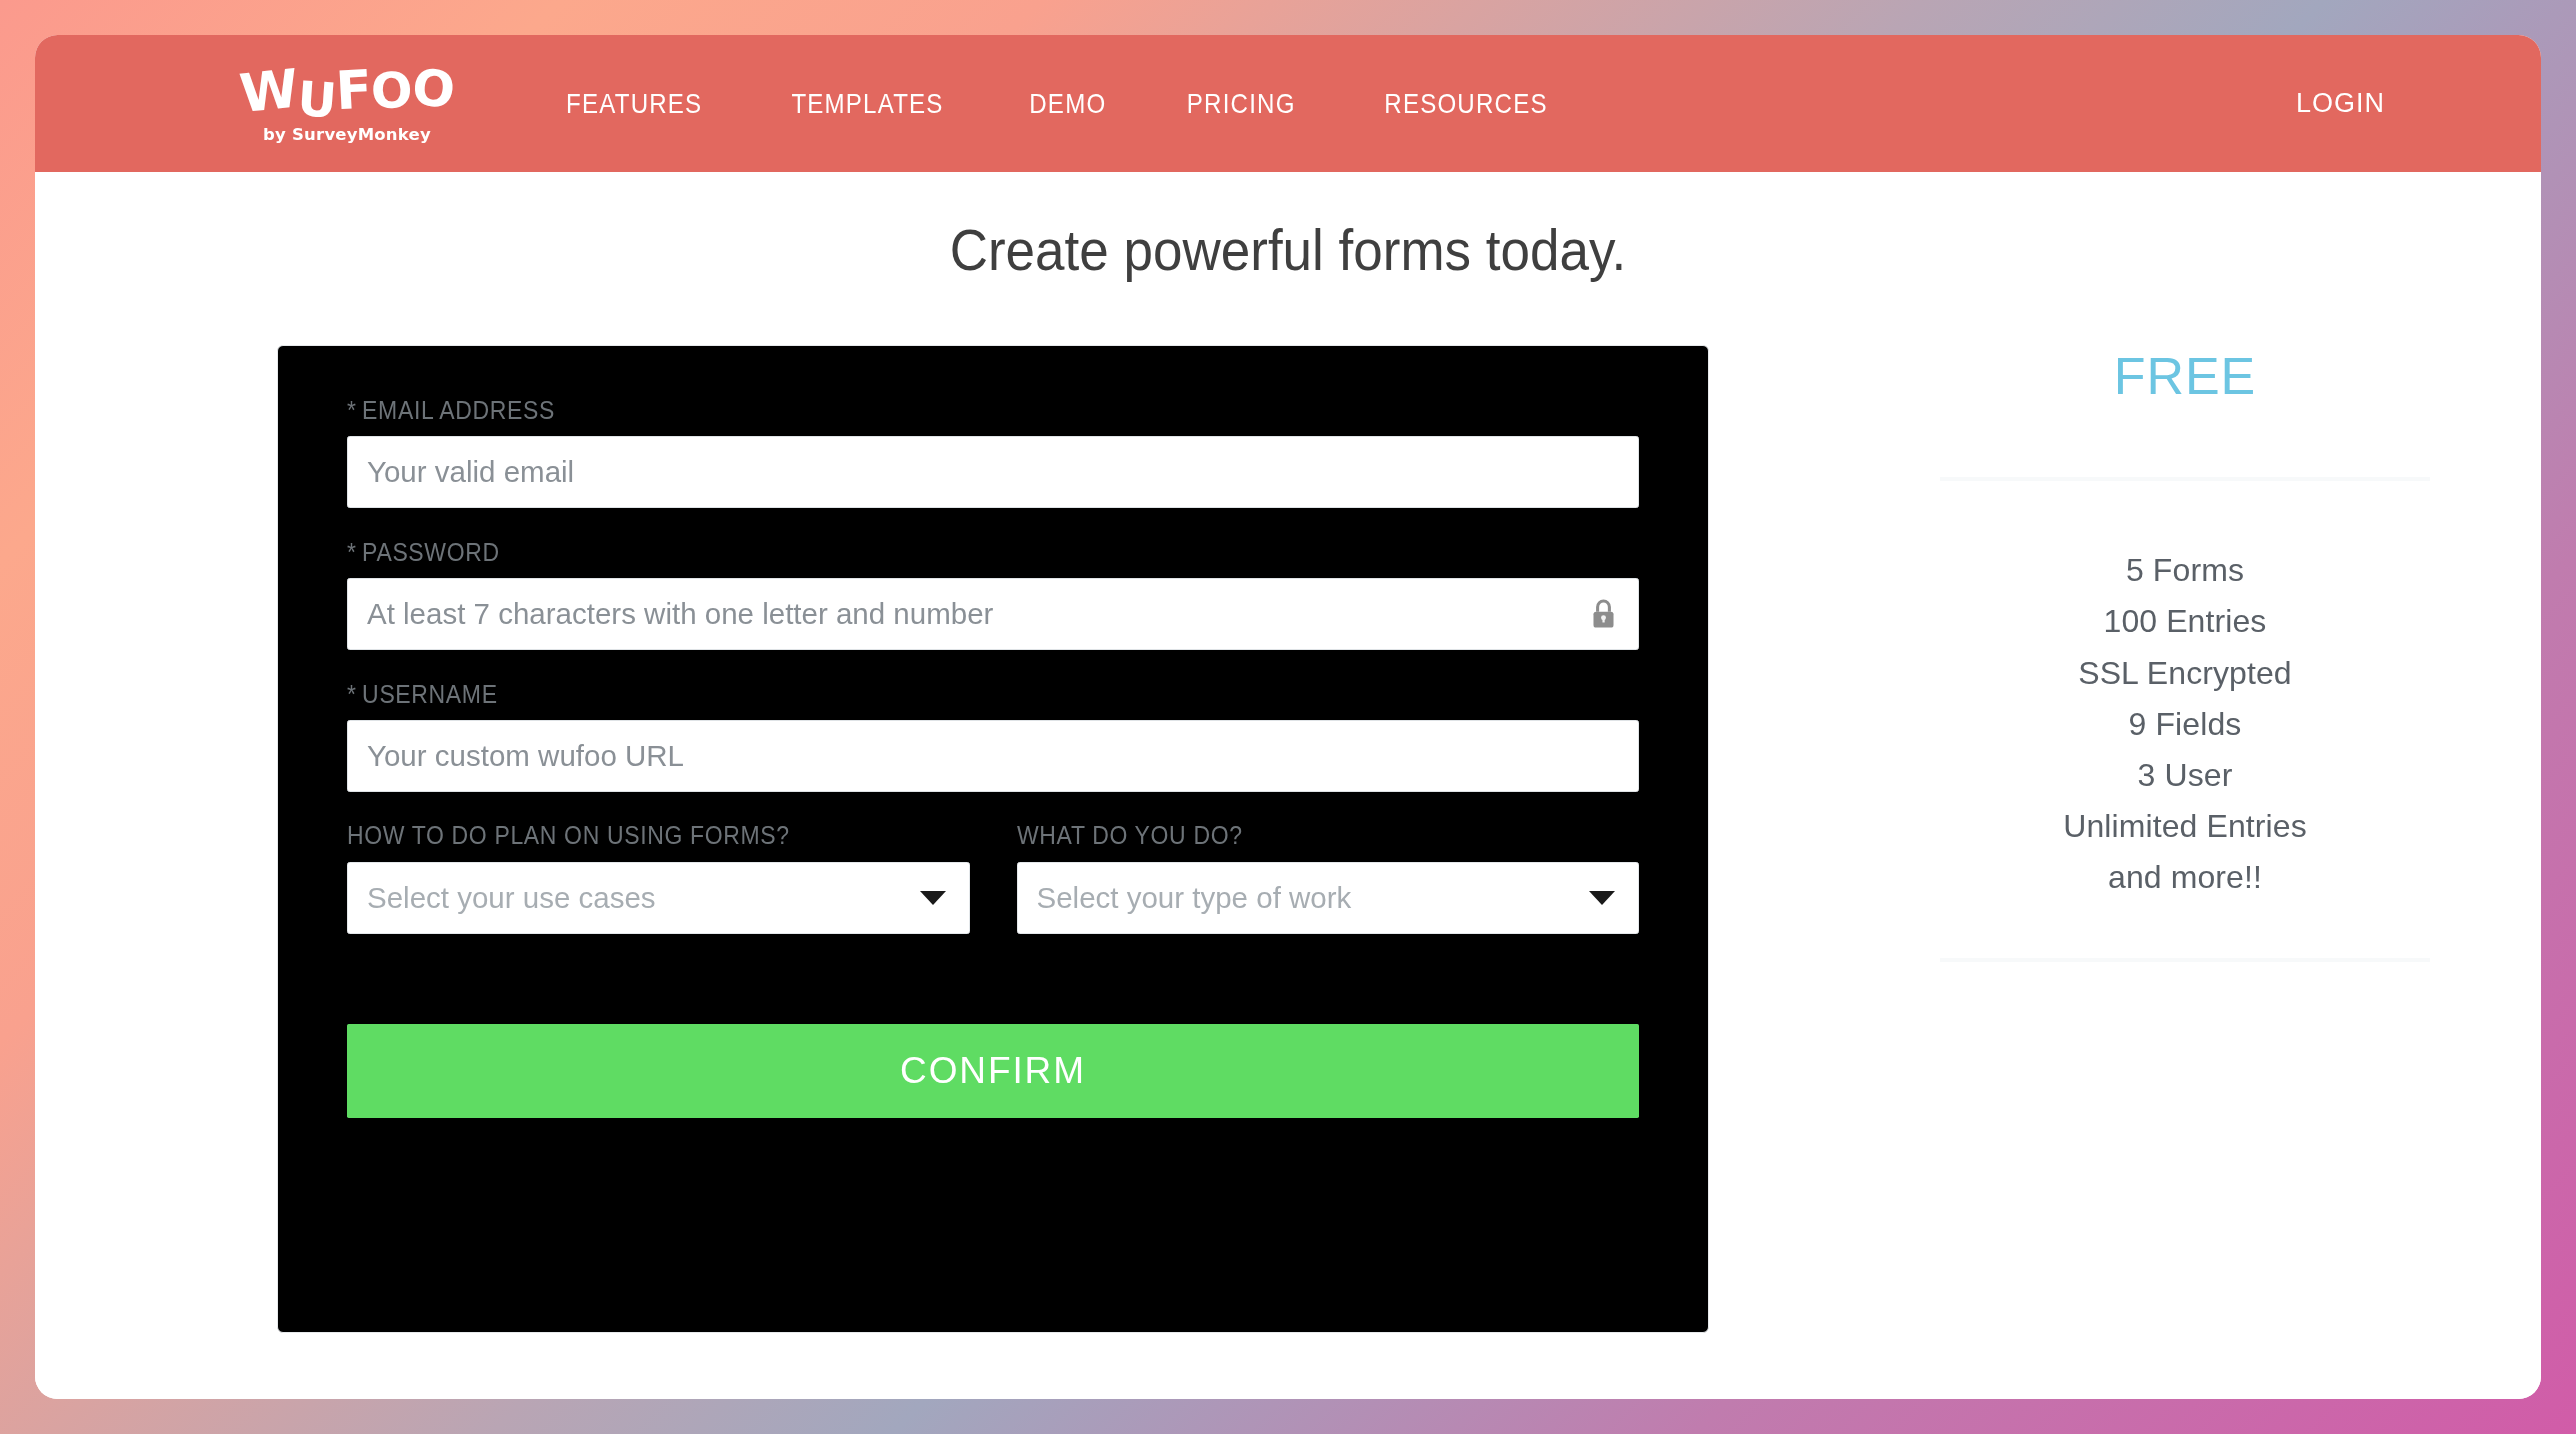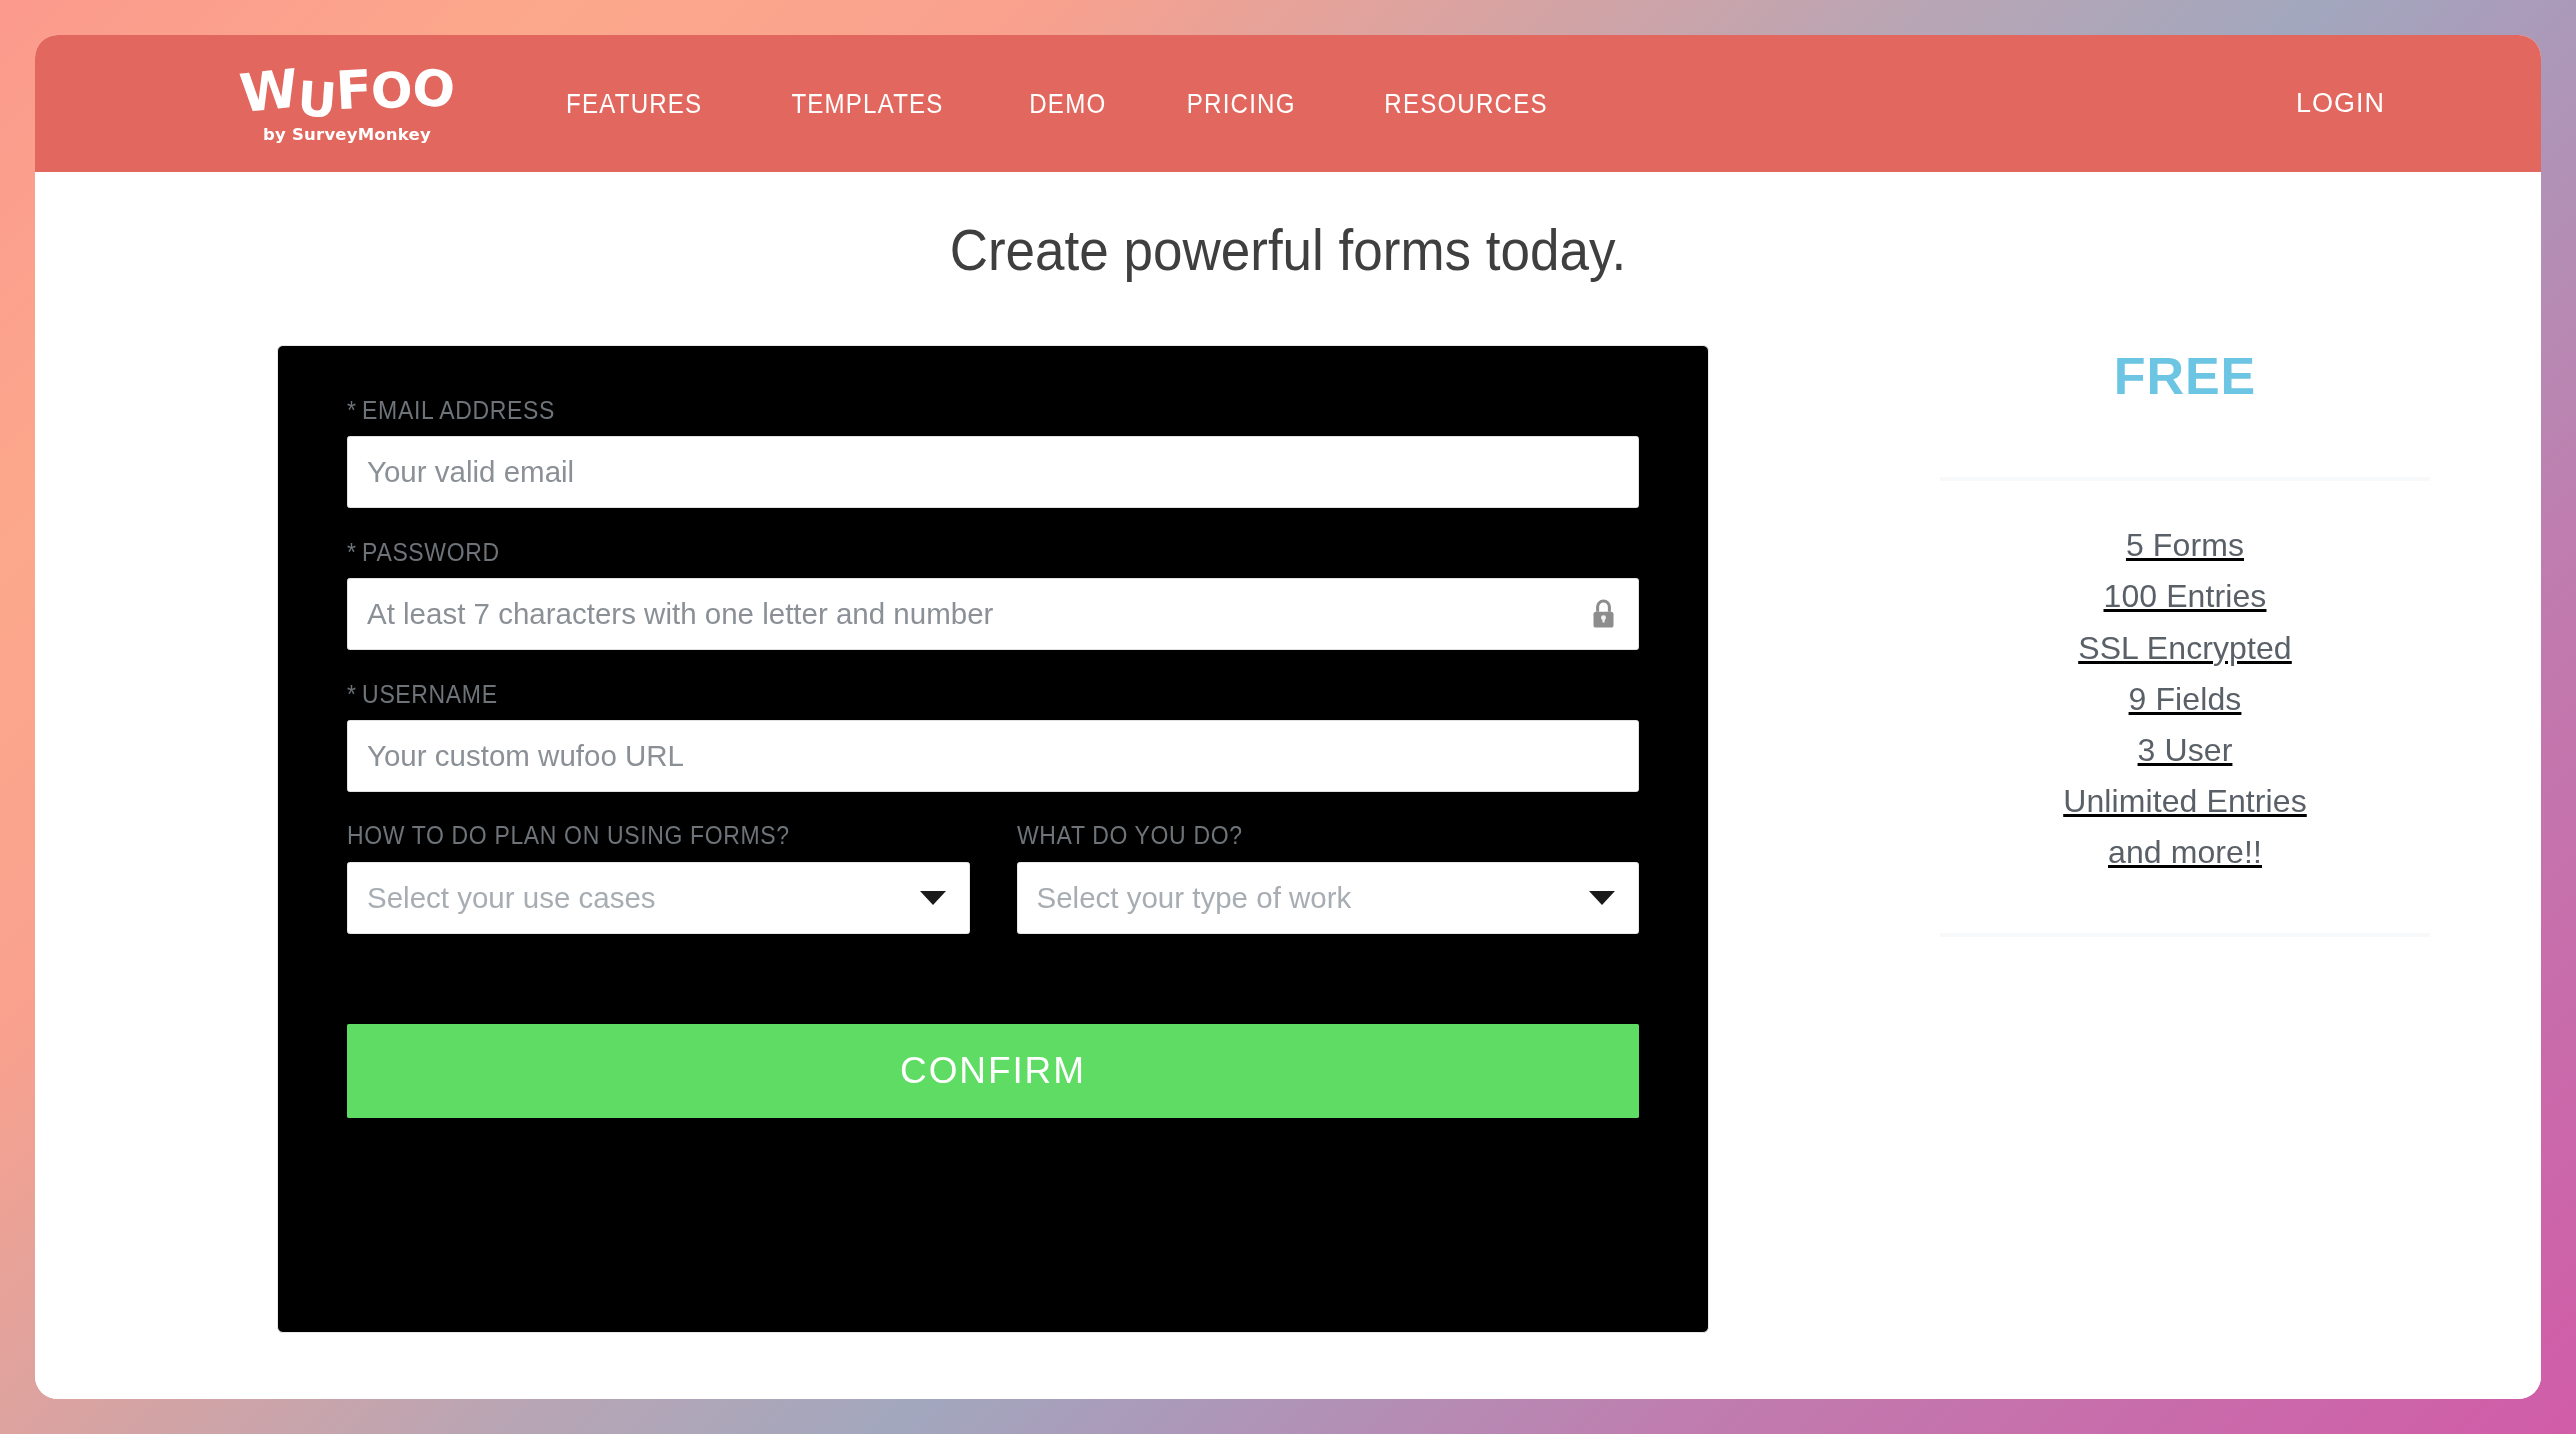--- a/index.html
+++ b/index.html
@@ -241,34 +241,34 @@
   
   .plan-panel {
     width: 556px;
     margin-left: 198px;
     padding-top: 0px;
     text-align: center;
   }
 
   .plan-name {
     font-size: 52px;
-    font-weight: bold;
+    font-weight: normal;
     color: #6CC5E2;
     letter-spacing: 0.9px;
     line-height: 1;
     margin-top: 5.2px;
   }
 
   .plan-divider {
     height: 3.5px;
     background: #F7F9FA;
     margin: 75px 33px 0 33px;
   }
 
-  .plan-features { margin-top: 39px; text-decoration: underline; }
+  .plan-features { margin-top: 64px; }
 
   .plan-feature {
     font-size: 32px;
     color: #5A6067;
     line-height: 1;
     padding: 9.6px 0;
     letter-spacing: 0.1px;
   }
 
   .plan-divider-bottom {

